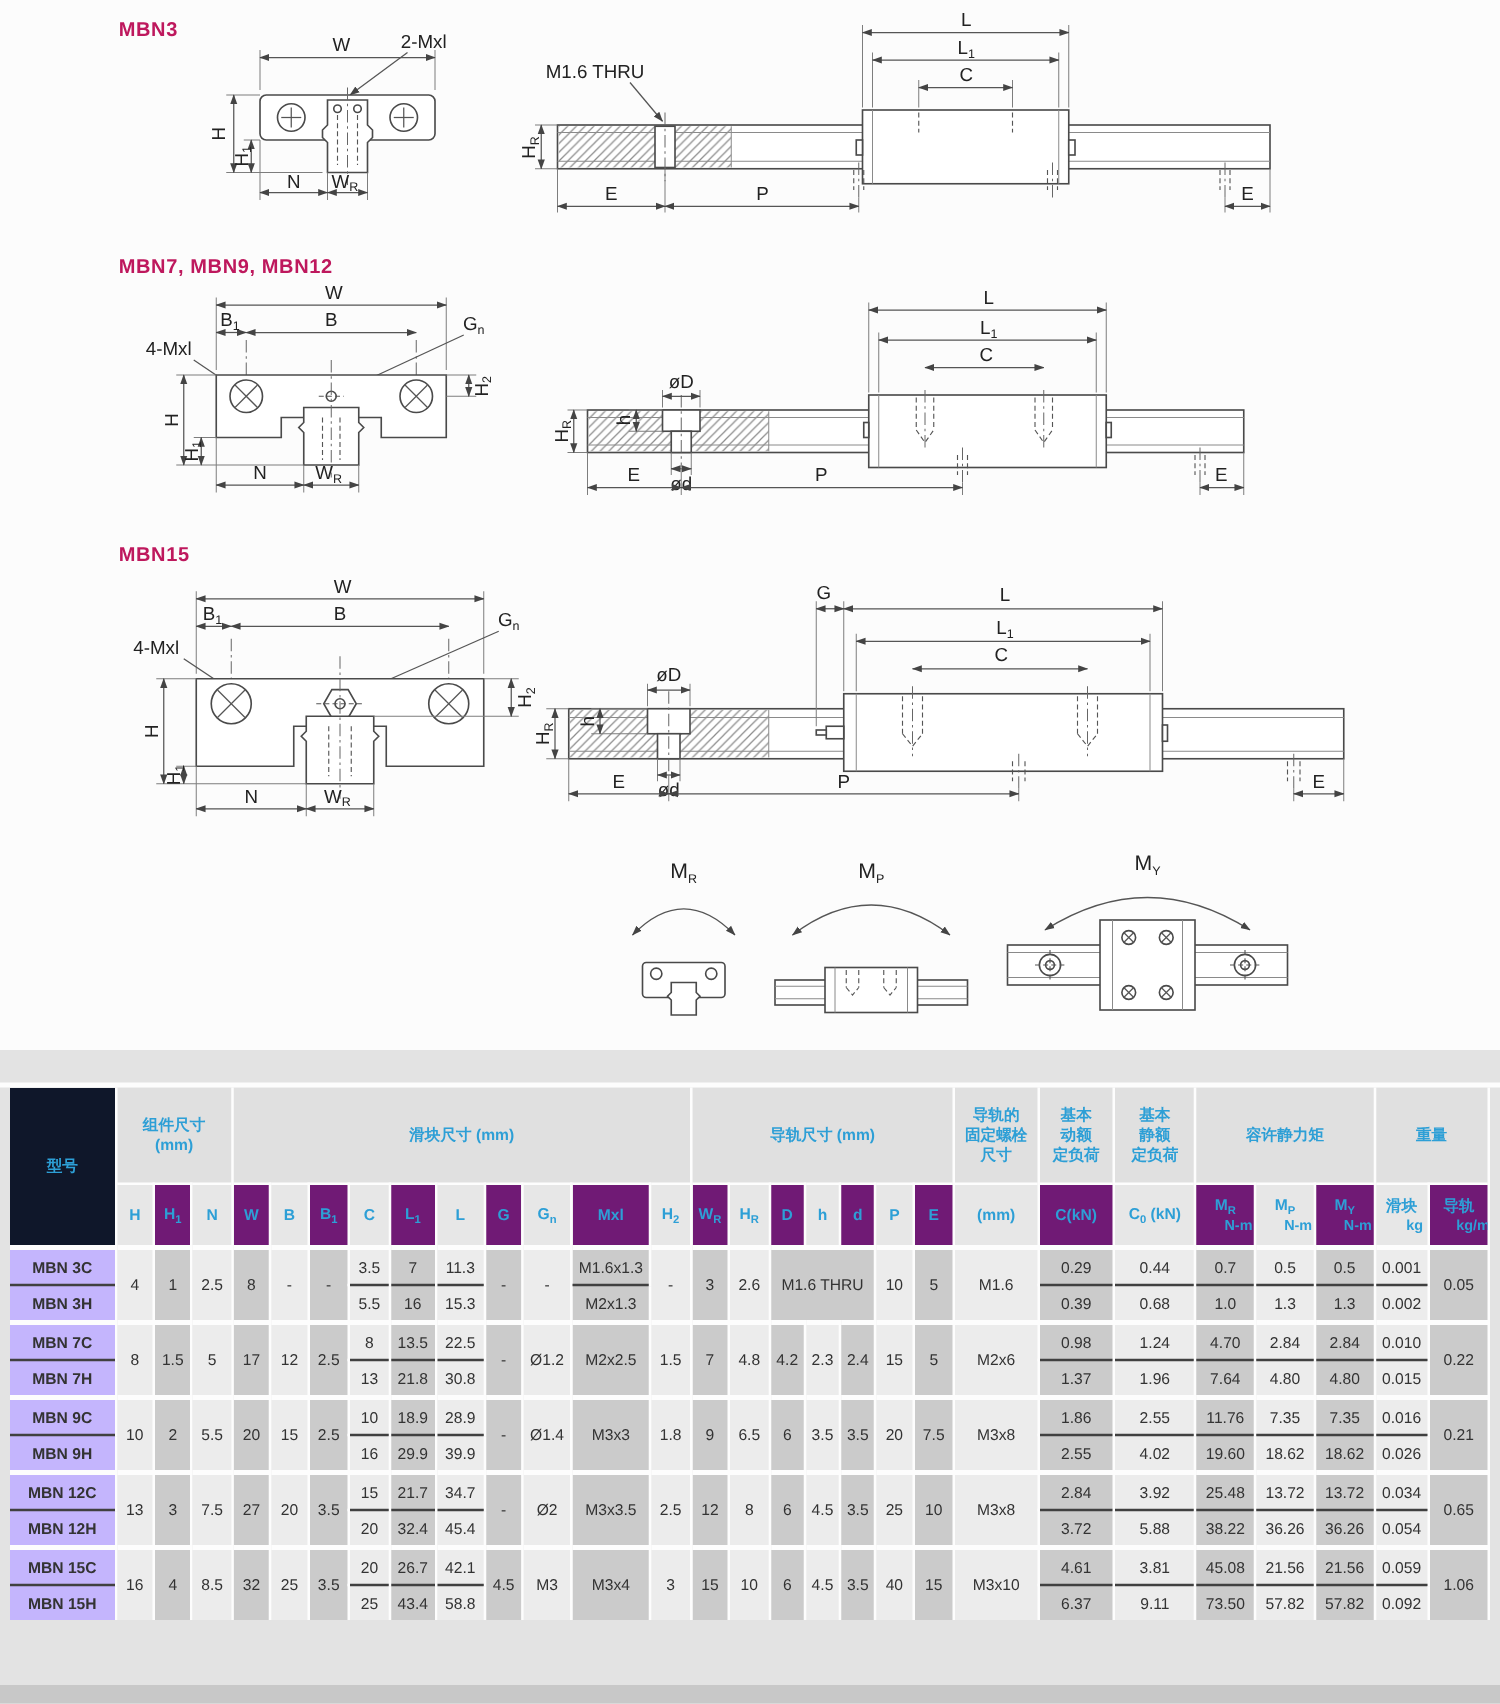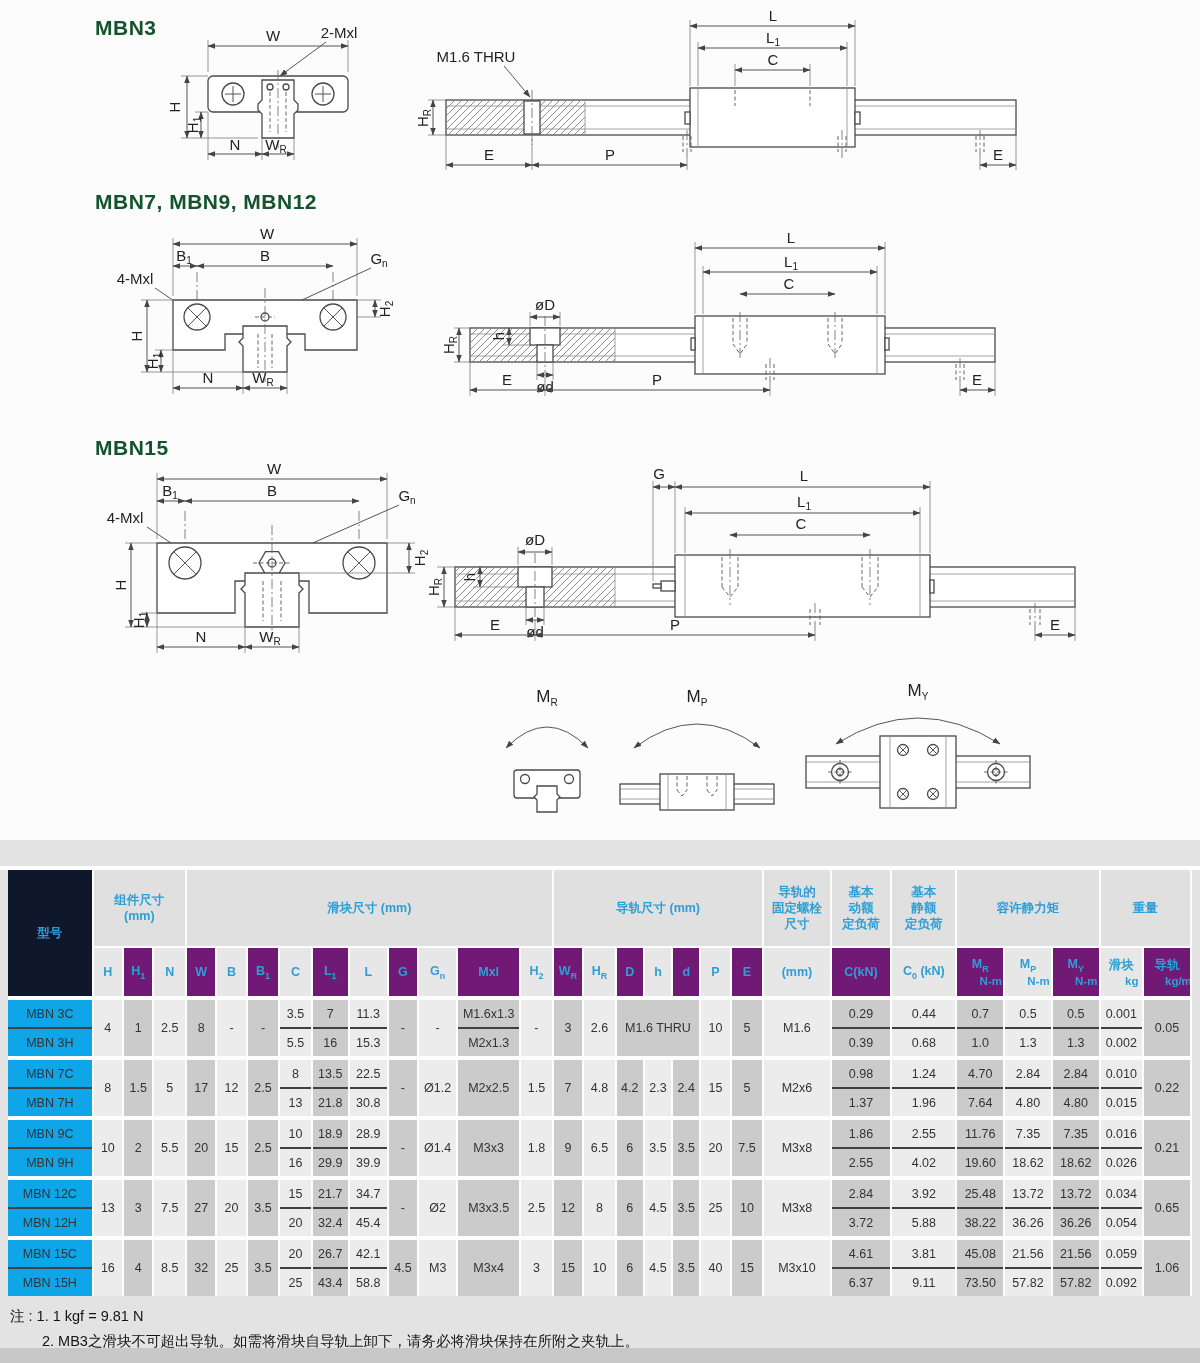--- a/index.html
+++ b/index.html
@@ -1,18 +1,18 @@
 <!DOCTYPE html>
 <html><head>
 <meta charset="utf-8">
 <style>
   html,body{margin:0;padding:0;}
   body{font-family:"Liberation Sans",sans-serif;background:#fff;}
   .page{position:relative;width:1200px;height:1363px;background:#fcfcfc;overflow:hidden;}
-  .sec-title{position:absolute;font-size:21px;font-weight:bold;color:#14532d;letter-spacing:.5px;}
+  .sec-title{position:absolute;font-size:16px;font-weight:bold;color:#be185d;letter-spacing:.5px;}
   svg.draw{position:absolute;overflow:visible;}
   
   .ol{fill:#fff;stroke:#4a4a4a;stroke-width:1.3;}
   .ol2{fill:none;stroke:#4a4a4a;stroke-width:1.3;}
   .thin{stroke:#8a8a8a;stroke-width:.8;fill:none;}
   .dim{stroke:#555;stroke-width:1;fill:none;}
   .dima{marker-start:url(#ar);marker-end:url(#ar);}
   .ma{marker-end:url(#ar);}
   .ext{stroke:#7d7d7d;stroke-width:.8;fill:none;}
   .cl{stroke:#666;stroke-width:.8;stroke-dasharray:10 3 2 3;fill:none;}
@@ -28,21 +28,21 @@
   table.spec th,table.spec td{border-right:2px solid #fdfdfd;text-align:center;padding:0;font-size:12.5px;color:#333;overflow:hidden;}
   table.spec thead th{color:#2d9fd6;font-weight:bold;}
   th.model-h{background:#0f172a;font-size:14.5px;text-align:left;padding-left:12px;}
   th.grp{background:#e0e0e0;font-size:14px;line-height:1.3;height:76px;}
   th.colh{height:48px;font-size:13px;border-top:2px solid #fdfdfd;}
   th.colh .l2{font-size:11.5px;margin-top:1px;padding-left:21px;}
   .hlt{background:#e7e7e7;}
   .hdk{background:#701a75;}
   td.lt{background:#ececec;}
   td.dk{background:#cbcbcb;}
-  td.model{background:#0ea5e9;font-weight:normal;text-align:left;padding-left:8px;font-size:13px;color:#1b1b1b;}
+  td.model{background:#c4b5fd;font-weight:bold;text-align:left;padding-left:8px;font-size:13px;color:#1b1b1b;}
   tr.g0 td{border-top:4px solid #fdfdfd;}
   tr.g1 td{border-top:2px solid #404040;}
   table.spec td{height:27px;}
   sub{font-size:9px;}
   .notes{margin:8px 0 0 10px;font-size:14.5px;color:#141414;line-height:1.75;}
   .notes .n2{padding-left:32px;}
   .bottom-bar{position:absolute;left:0;bottom:0;width:1200px;height:15px;background:#c8c8c8;}
 </style>
 </head>
 <body>
@@ -54,21 +54,21 @@
       <marker id="ar" viewBox="0 0 10 10" refX="9.3" refY="5" markerWidth="8" markerHeight="8" orient="auto-start-reverse">
         <path d="M0,1.4 L10,5 L0,8.6 Z" fill="#444"></path>
       </marker>
       <pattern id="hat" patternUnits="userSpaceOnUse" width="7" height="7">
         <path d="M0,7 L7,0 M-1,1 L1,-1 M6,8 L8,6" stroke="#8d8d8d" stroke-width="1"></path>
       </pattern>
     </defs>
   </svg>
 
   <div class="sec-title" style="left:95px;top:16px">MBN3</div>
-  <div class="sec-title" style="left:95px;top:190px">MBN7, MBN9, MBN12</div>
+  <div class="sec-title" style="left:95px;top:205px">MBN7, MBN9, MBN12</div>
   <div class="sec-title" style="left:95px;top:436px">MBN15</div>
 
   <svg class="draw" style="left:163px;top:26px" width="215" height="152" viewBox="0 0 215 152">
     <line class="ext" x1="45" y1="46" x2="45" y2="14"></line>
     <line class="ext" x1="185" y1="46" x2="185" y2="14"></line>
     <line class="dim dima" x1="45" y1="20" x2="185" y2="20"></line>
     <text class="dt" x="110" y="15"><tspan>W</tspan></text>
     <text class="dt" x="176" y="12"><tspan>2-Mxl</tspan></text>
     <line class="dim ma" x1="163" y1="16" x2="117" y2="50"></line>
     <rect class="ol" x="45" y="50" width="140" height="36" rx="5"></rect>
@@ -819,20 +819,16 @@
             <td class="lt">58.8</td>
             <td class="dk">6.37</td>
             <td class="lt">9.11</td>
             <td class="dk">73.50</td>
             <td class="lt">57.82</td>
             <td class="dk">57.82</td>
             <td class="lt">0.092</td>
           </tr>
         </tbody>
       </table>
-    <div class="notes">
-      <div class="n1">注 : 1. 1 kgf = 9.81 N</div>
-      <div class="n2">2. MB3之滑块不可超出导轨。如需将滑块自导轨上卸下，请务必将滑块保持在所附之夹轨上。</div>
-    </div>
   </div>
 
   <div class="bottom-bar"></div>
 </div>
 
 </body></html>

